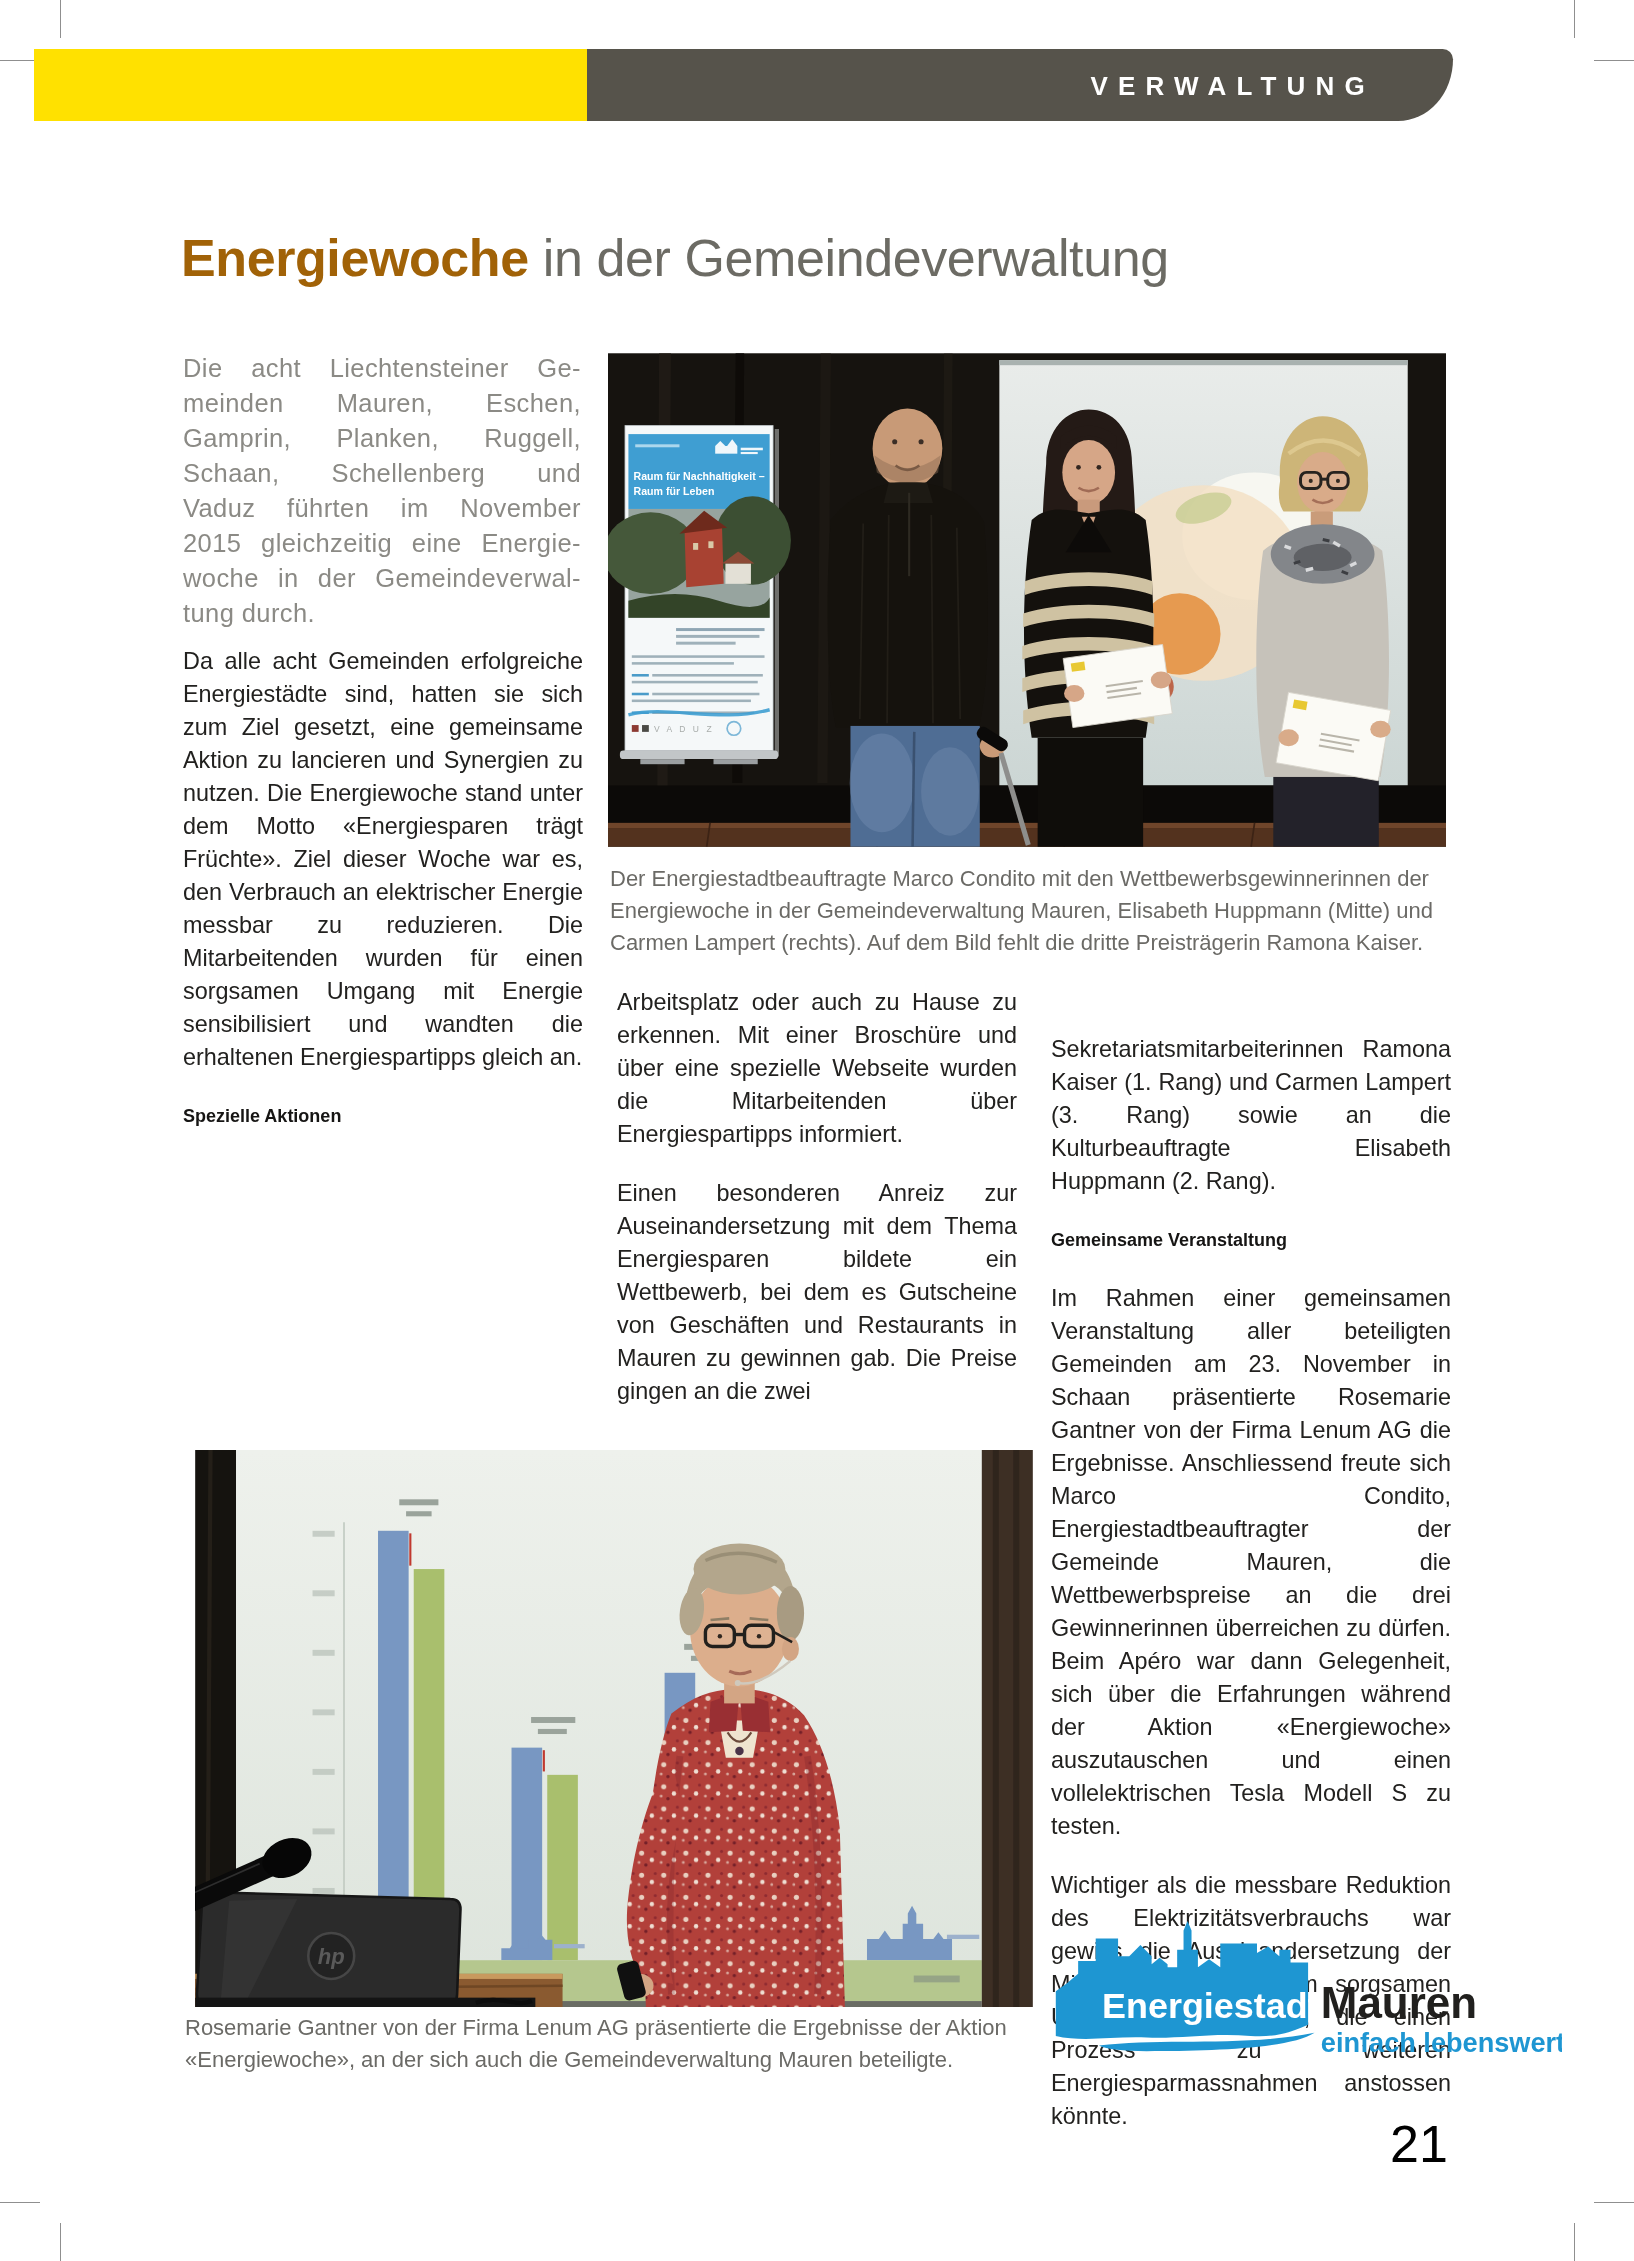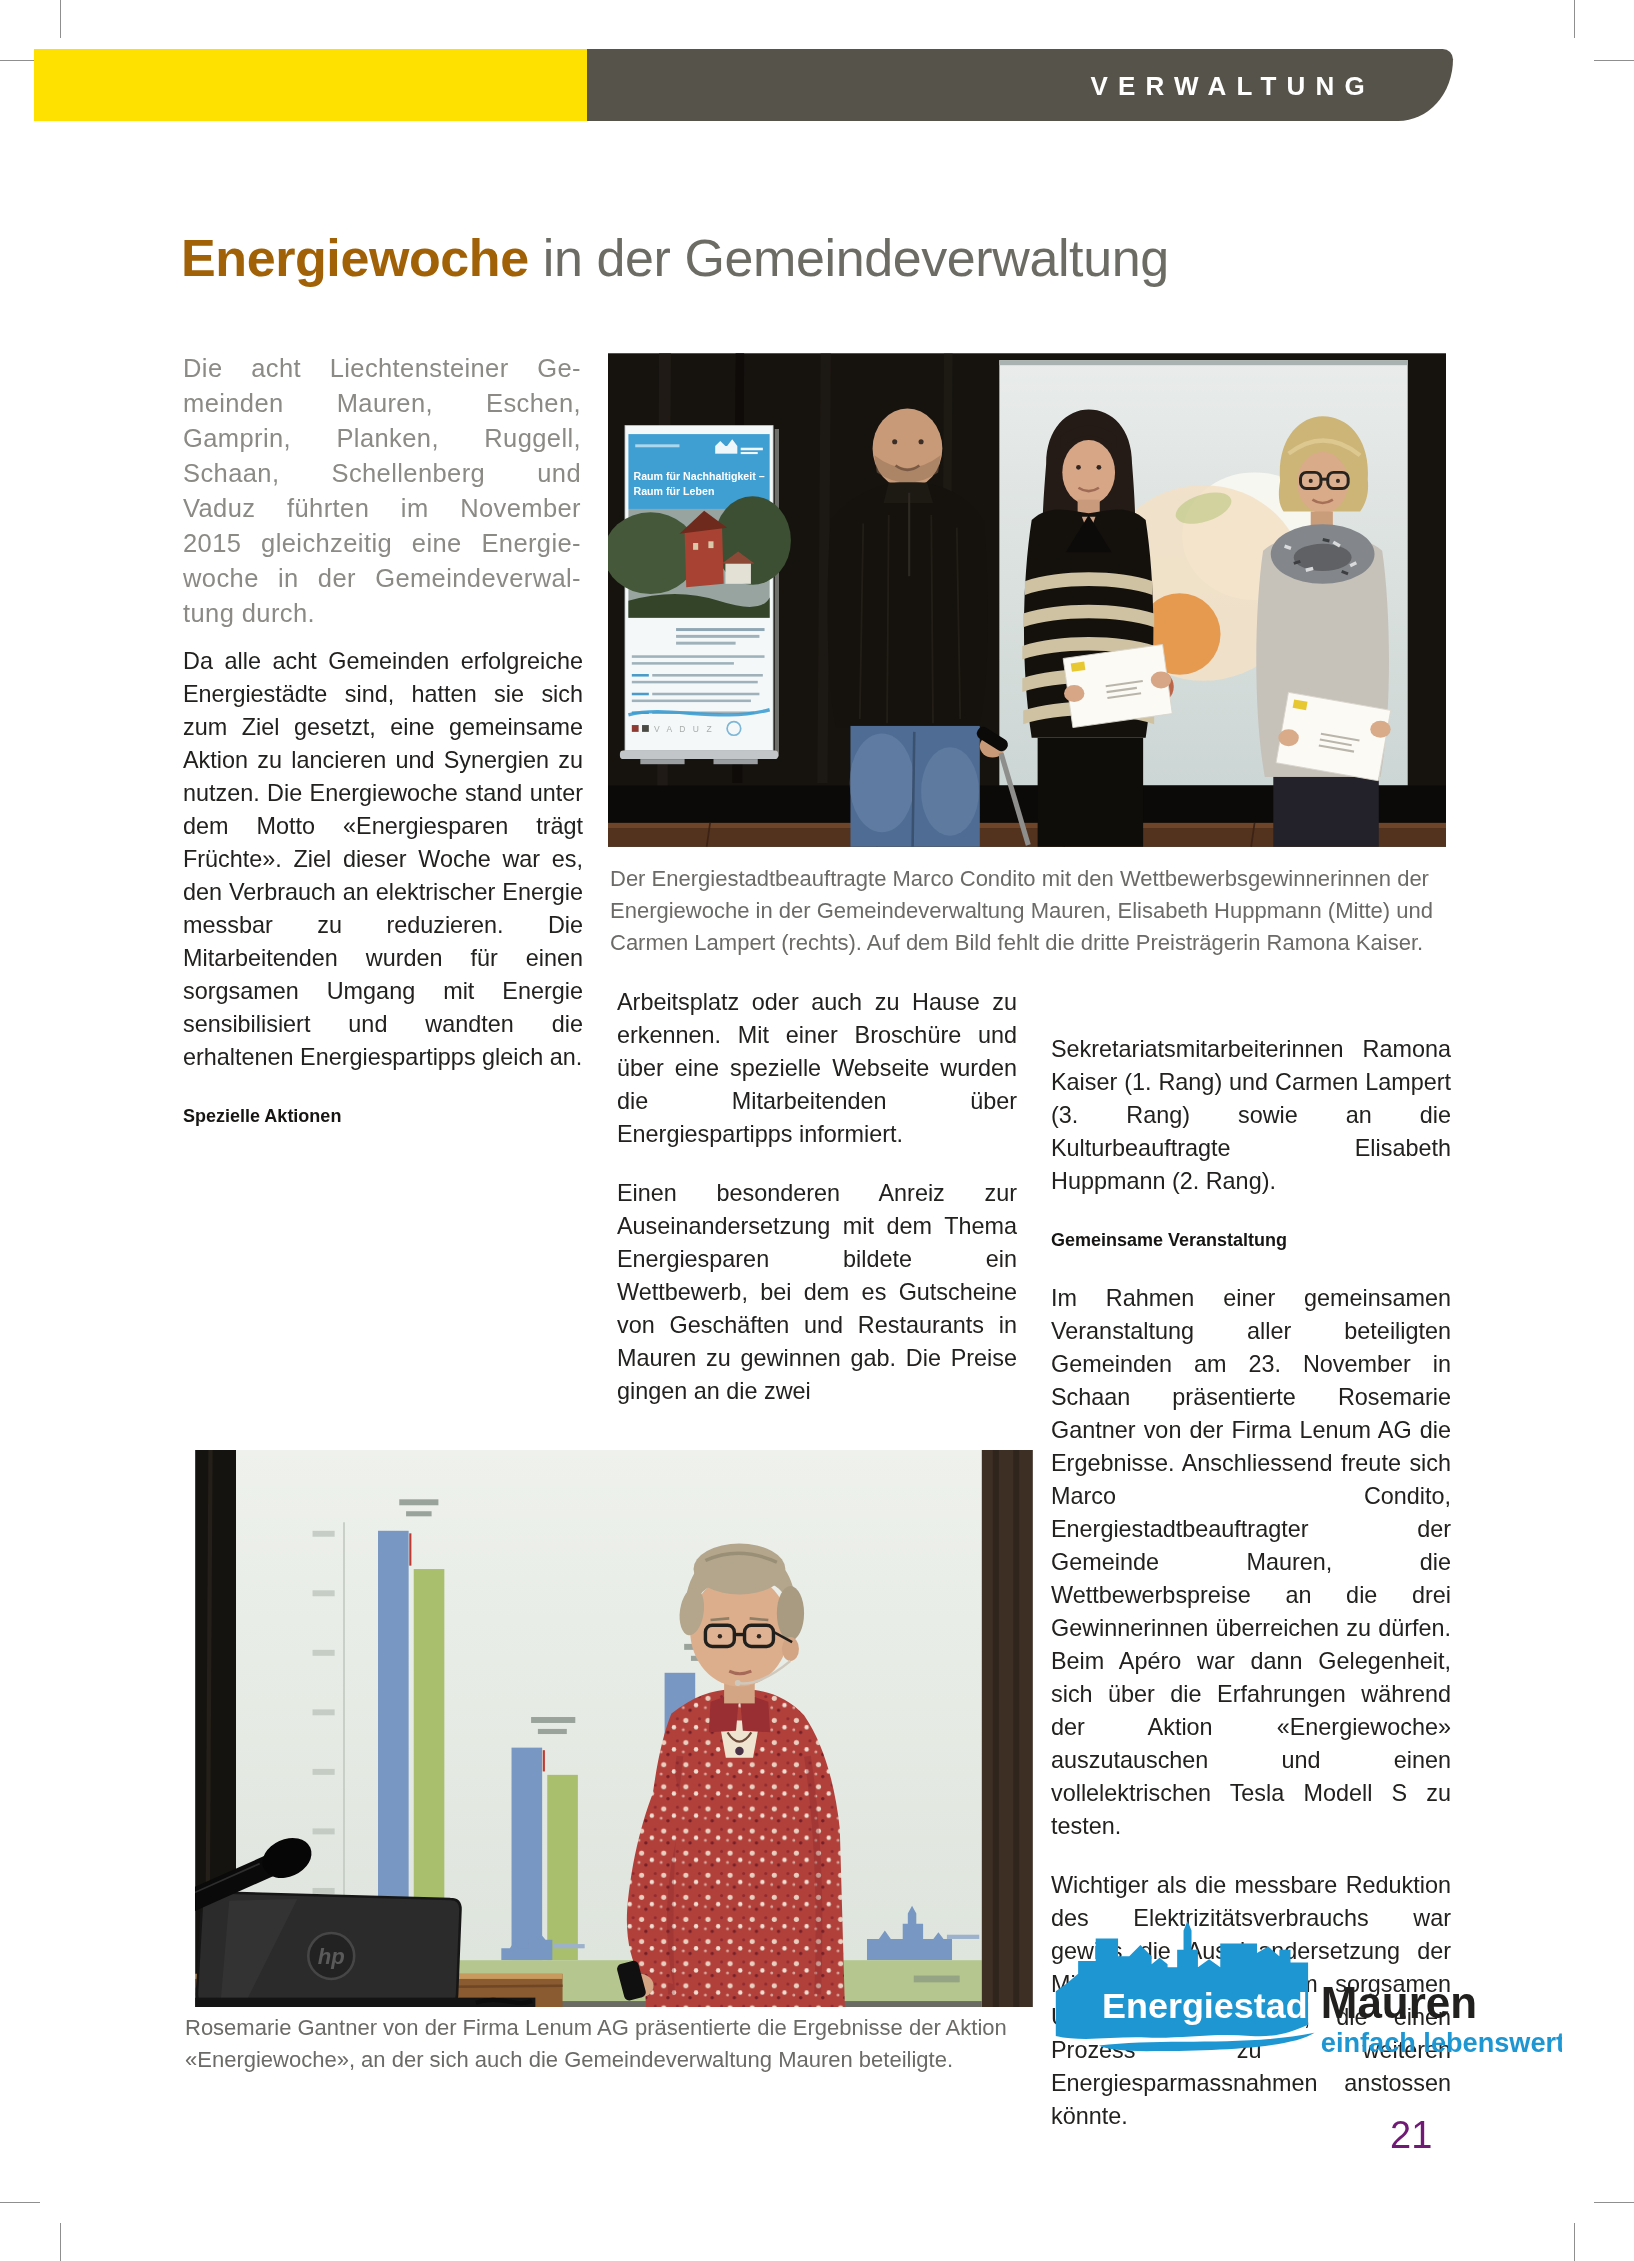--- a/index.html
+++ b/index.html
@@ -33,21 +33,21 @@
   
   .photo{position:absolute;overflow:hidden;}
   #photo1{left:608px;top:353px;width:838px;height:494px;}
   #photo2{left:183px;top:1438px;width:838px;height:557px;}
   .caption{position:absolute;font-size:22px;line-height:32px;color:#6b6a66;white-space:pre-line;}
   #caption1{left:610px;top:863px;width:843px;}
   #caption2{left:185px;top:2012px;width:843px;}
   
   #logo{position:absolute;left:1051px;top:1913px;width:511px;height:151px;}
   
-  .pagenum{position:absolute;left:1390px;top:2114px;font-size:38px;color:#701a75;}
+  .pagenum{position:absolute;left:1390px;top:2114px;font-size:52px;color:#000000;}
   svg{display:block;}
 </style>
 </head>
 <body>
 
 <div class="page">
 
   <div class="cropmark" style="left:60px;top:0;width:0.9px;height:38px;"></div>
   <div class="cropmark" style="left:0;top:60px;width:40px;height:0.9px;"></div>
   <div class="cropmark" style="left:1574px;top:0;width:0.9px;height:38px;"></div>

